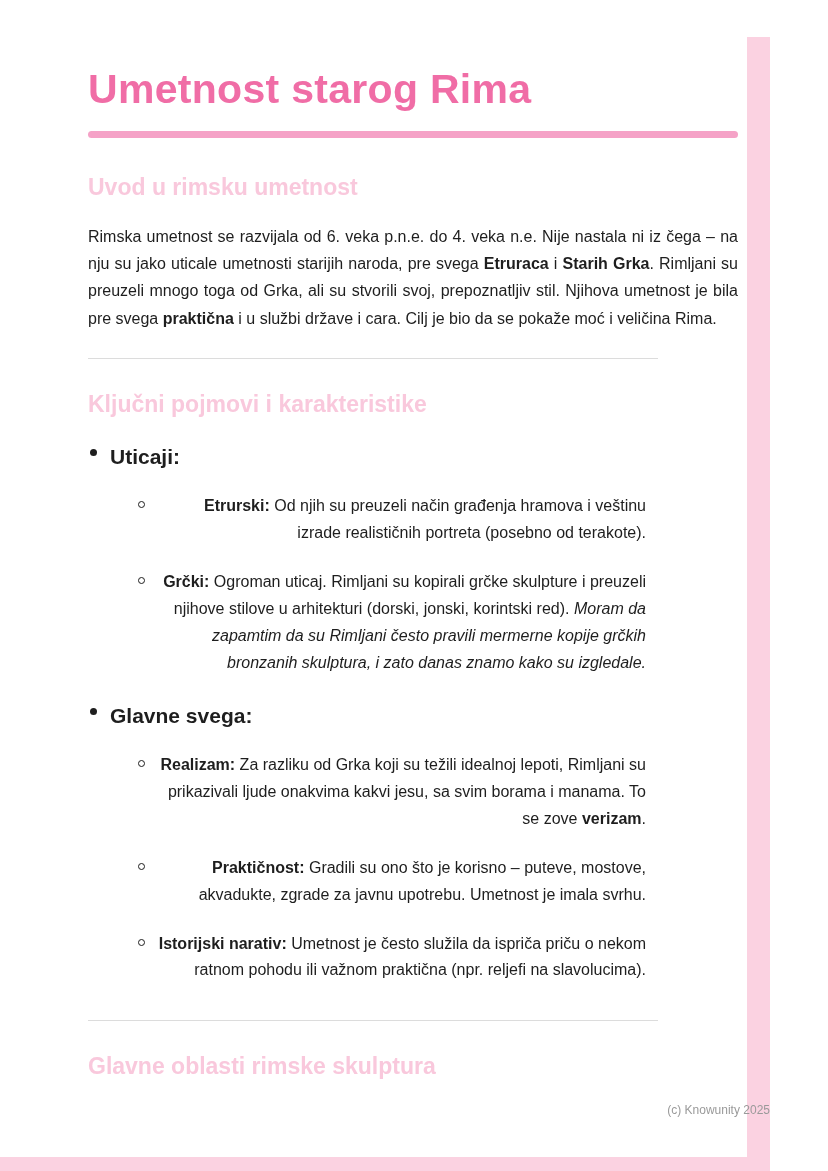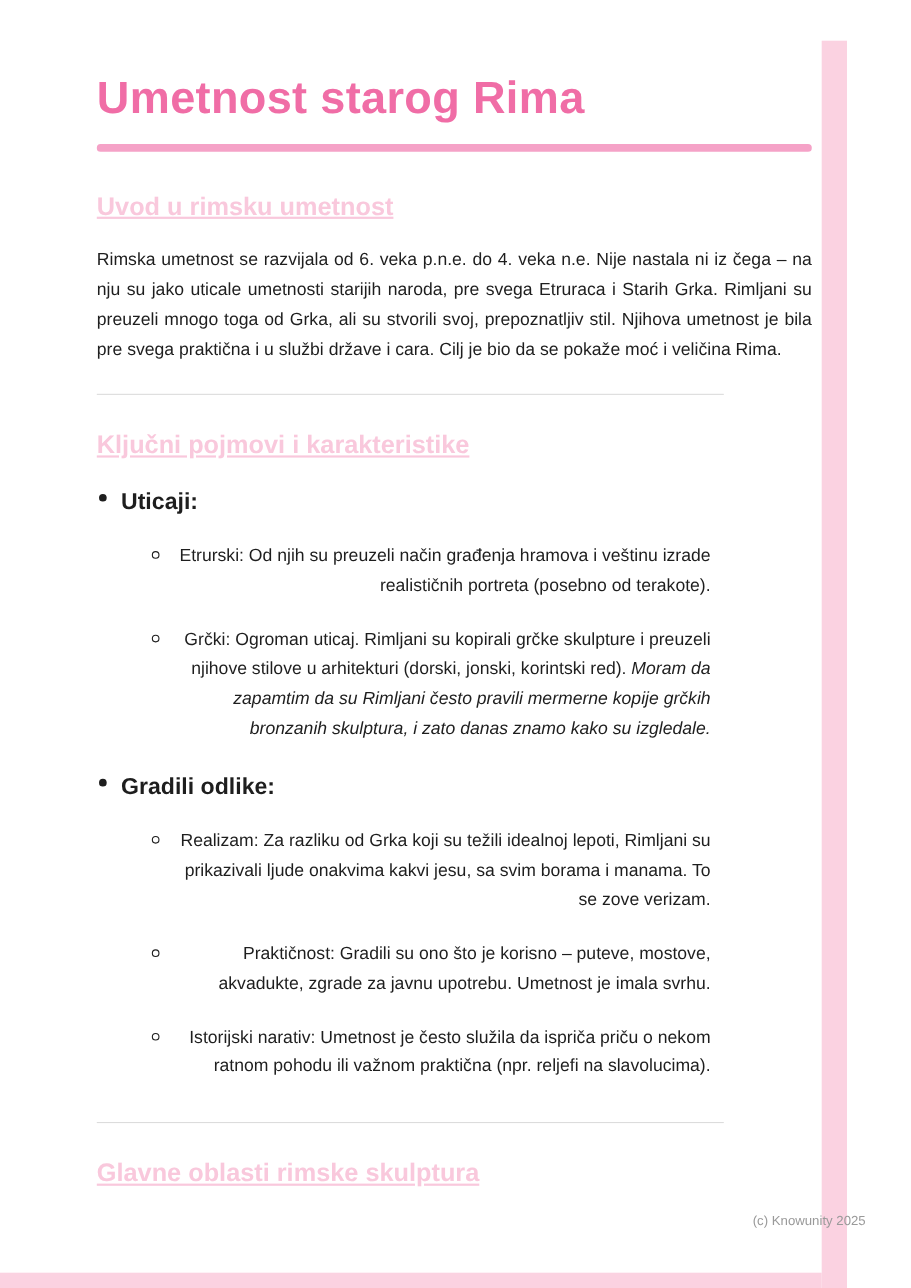--- a/index.html
+++ b/index.html
@@ -42,21 +42,20 @@
     background: #f5a2c7;
     border-radius: 4px;
     margin: 0 0 36px 0;
   }
 
   .section-heading {
     margin: 0 0 22px 0;
     font-size: 23px;
     font-weight: 700;
     color: #f9c8dc;
-    text-decoration: underline;
   }
 
   p.body-text {
     margin: 0 0 26px 0;
     font-size: 16px;
     line-height: 1.7;
     text-align: justify;
     color: #1e1e1e;
   }
 
@@ -85,25 +84,25 @@
     font-size: 16px; line-height: 1.68; text-align: right; color: #1e1e1e;
   }
   li.sub-item::before {
     content: ""; position: absolute; left: 2px; top: 8px;
     width: 7px; height: 7px; border-radius: 50%;
     border: 1.5px solid #1e1e1e; box-sizing: border-box;
     background: transparent;
   }
   li.sub-item:last-child { margin-bottom: 0; }
 
-  strong { font-weight: 400; }
+  strong { font-weight: 700; }
   em { font-style: italic; }
 
   .footer-credit {
-    position: absolute; right: 41px; bottom: 54px;
+    position: absolute; right: 58px; bottom: 54px;
     font-size: 12px; color: #9a9a9a;
     z-index: 3;
   }
 </style>
 </head>
 <body>
 
 <div class="page">
 
   <div class="edge-right"></div>
@@ -126,21 +125,21 @@
 
       <li class="top-item">
         <span class="top-item-label">Uticaji:</span>
         <ul class="sub-list">
           <li class="sub-item"><strong>Etrurski:</strong><span> Od njih su preuzeli način građenja hramova i veštinu izrade realističnih portreta (posebno od terakote).</span></li>
           <li class="sub-item"><strong>Grčki:</strong><span> Ogroman uticaj. Rimljani su kopirali grčke skulpture i preuzeli njihove stilove u arhitekturi (dorski, jonski, korintski red). </span><em>Moram da zapamtim da su Rimljani često pravili mermerne kopije grčkih bronzanih skulptura, i zato danas znamo kako su izgledale.</em></li>
         </ul>
       </li>
 
       <li class="top-item">
-        <span class="top-item-label">Gradili odlike:</span>
+        <span class="top-item-label">Glavne svega:</span>
         <ul class="sub-list">
           <li class="sub-item"><strong>Realizam:</strong><span> Za razliku od Grka koji su težili idealnoj lepoti, Rimljani su prikazivali ljude onakvima kakvi jesu, sa svim borama i manama. To se zove </span><strong>verizam</strong><span>.</span></li>
           <li class="sub-item"><strong>Praktičnost:</strong><span> Gradili su ono što je korisno – puteve, mostove, akvadukte, zgrade za javnu upotrebu. Umetnost je imala svrhu.</span></li>
           <li class="sub-item"><strong>Istorijski narativ:</strong><span> Umetnost je često služila da ispriča priču o nekom ratnom pohodu ili važnom praktična (npr. reljefi na slavolucima).</span></li>
         </ul>
       </li>
 
     </ul>
 
     <hr class="divider divider-2">

